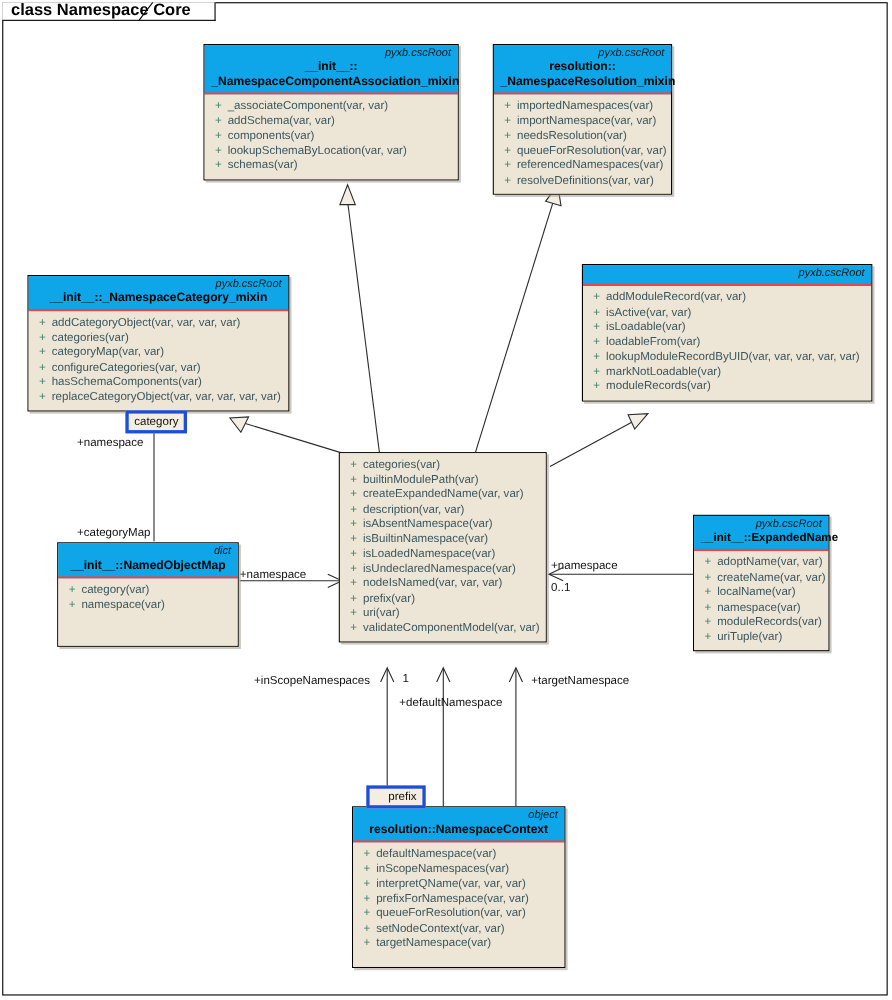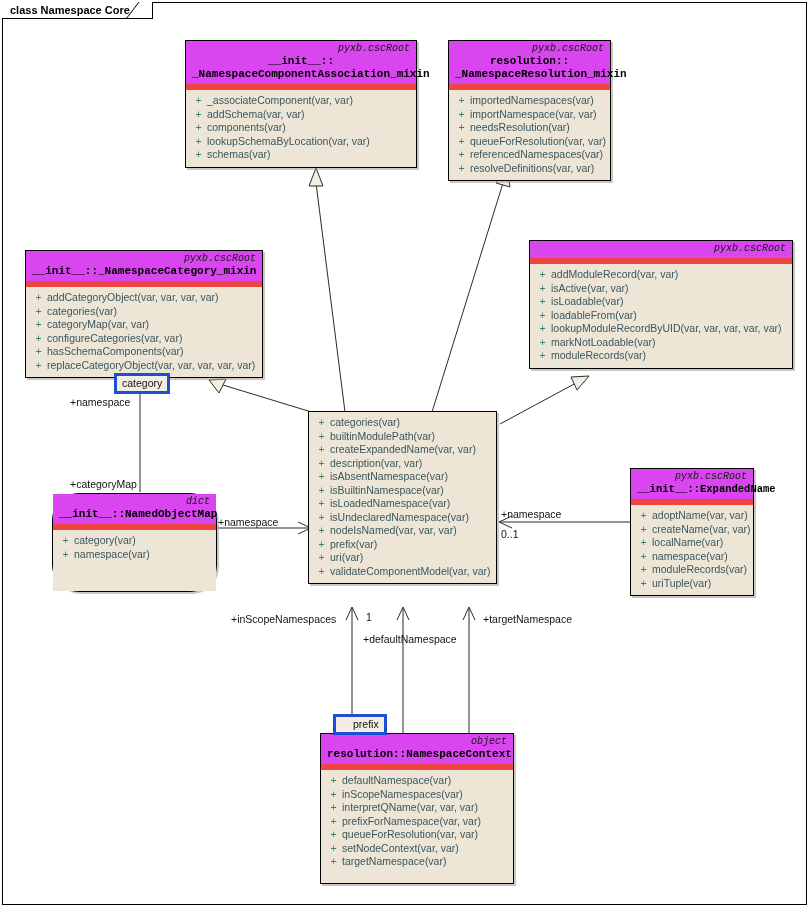--- a/index.html
+++ b/index.html
@@ -29,21 +29,21 @@
     position: absolute;
     left: 2px; top: 2px;
     height: 17px;
     box-sizing: border-box;
     border: 1px solid #000;
     border-left: none;
     border-top: none;
     background: #fff;
     padding: 0 22px 0 8px;
     line-height: 16px;
-    font-size: 11px;
+    font-size: 15px;
     font-weight: bold;
     color: #000;
     white-space: nowrap;
   }
   #frame-tab-slant {
     position: absolute;
     top: 2px;
     height: 18px;
     width: 14px;
     overflow: hidden;
@@ -53,25 +53,24 @@
   .cls {
     position: absolute;
     box-sizing: border-box;
     border: 1px solid #000;
     background: #EFE8DA;
     box-shadow: 2px 2px 0 rgba(160,155,145,0.55);
     font-size: 10.5px;
     color: #1b1b1b;
   }
   .cls-head {
-    background: #d946ef;
-    border-bottom: 6px solid #ef4444;
+    background: #0ea5e9;
+    border-bottom: 2px solid #ef4444;
     padding: 2px 6px 3px 6px;
     text-align: center;
-    font-family: Liberation Mono, monospace;
   }
   .cls-stereo {
     display: block;
     text-align: right;
     font-style: italic;
     font-size: 10px;
     color: #171717;
     line-height: 12px;
     white-space: nowrap;
   }
@@ -350,21 +349,21 @@
           <span class="vis">+</span>
           <span class="sig">uri(var)</span>
         </div>
       <div class="member">
           <span class="vis">+</span>
           <span class="sig">validateComponentModel(var, var)</span>
         </div>
     </div>
   </div>
 
-  <div class="cls" style="left:52px; top:493px; width:165px;border-radius:27px;">
+  <div class="cls" style="left:52px; top:493px; width:165px;">
     <div class="cls-head">
       <span class="cls-stereo">dict</span>
       <span class="cls-name">__init__::NamedObjectMap</span>
     </div>
     <div class="cls-body" style="padding-bottom:30px;">
       <div class="member">
           <span class="vis">+</span>
           <span class="sig">category(var)</span>
         </div>
       <div class="member">

